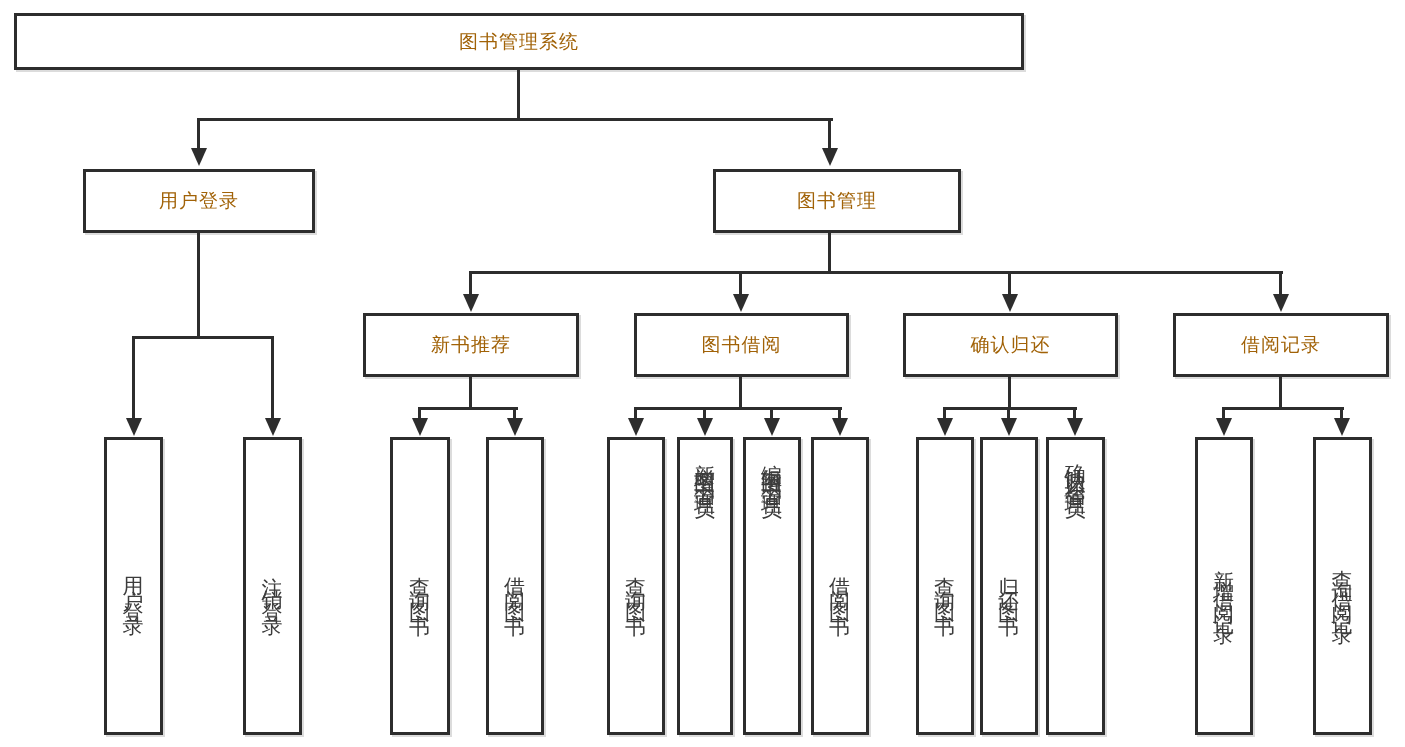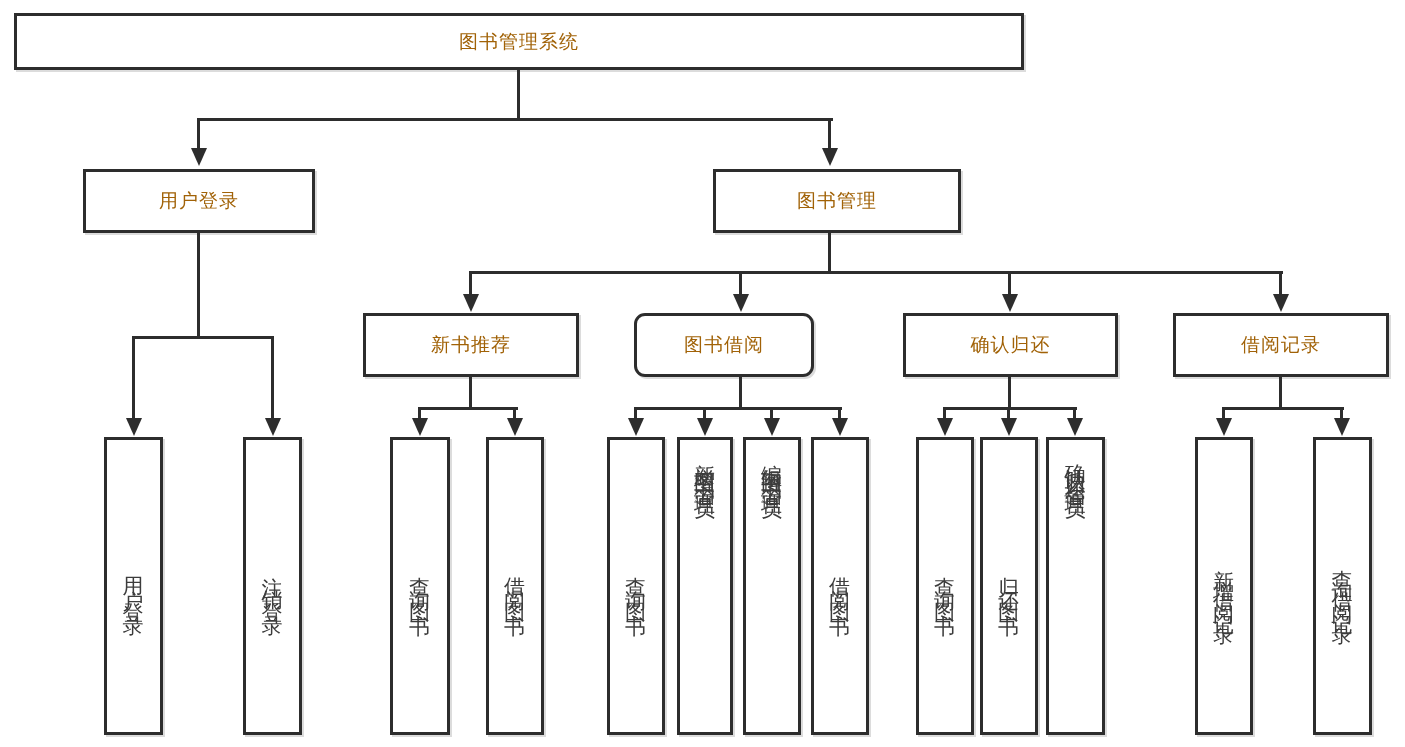--- a/index.html
+++ b/index.html
@@ -96,21 +96,21 @@
   <div class="vline" style="left:739px; top:271px; height:26px;"></div>
   <div class="arrow" style="left:733px; top:294px;"></div>
   <div class="vline" style="left:1008px; top:271px; height:26px;"></div>
   <div class="arrow" style="left:1002px; top:294px;"></div>
   <div class="vline" style="left:1279px; top:271px; height:26px;"></div>
   <div class="arrow" style="left:1273px; top:294px;"></div>
 
   <div class="box" style="left:363px; top:313px; width:216px; height:64px;">
     <span class="hlabel">新书推荐</span>
   </div>
-  <div class="box" style="left:634px; top:313px; width:180px; height:64px;border-radius:11px;">
+  <div class="box" style="left:634px; top:313px; width:215px; height:64px;">
     <span class="hlabel">图书借阅</span>
   </div>
   <div class="box" style="left:903px; top:313px; width:215px; height:64px;">
     <span class="hlabel">确认归还</span>
   </div>
   <div class="box" style="left:1173px; top:313px; width:216px; height:64px;align-items:center;">
     <span class="hlabel">借阅记录</span>
   </div>
 
   <div class="vline" style="left:469px; top:377px; height:31px;"></div>

